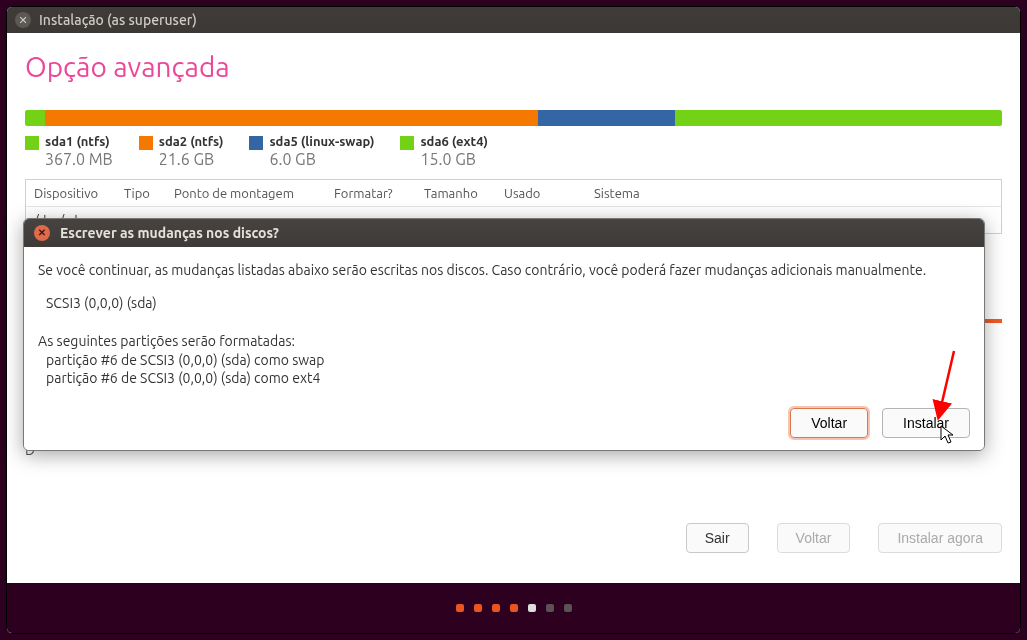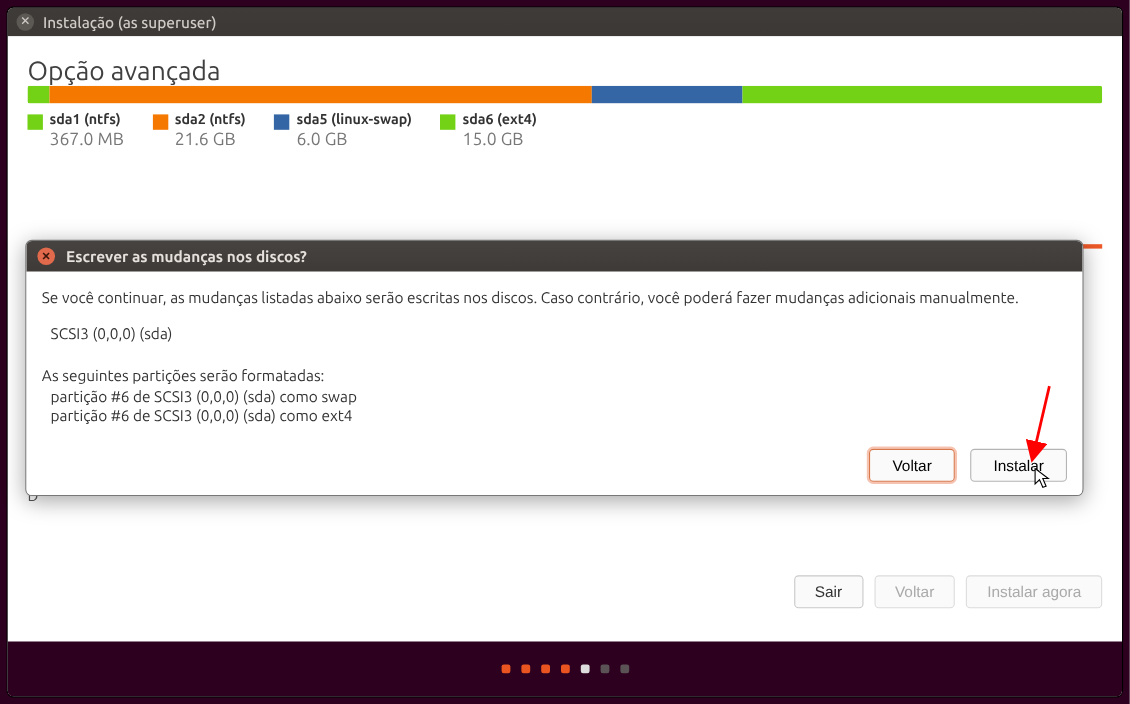--- a/index.html
+++ b/index.html
@@ -31,23 +31,24 @@
     color: #d0cbc6; font-size: 11px; line-height: 1;
   }
 
   .content {
     flex: 1;
     background: #fff;
     padding: 18px 18px 0 18px;
     position: relative;
   }
   .page-title {
-    font-size: 24px;
+    font-size: 28px;
     font-weight: 400;
-    color: #404040;
+    color: #ec4899;
+    margin-bottom: 28px;
   }
 
   .usage-bar {
     display: flex;
     height: 16px;
     width: 100%;
     border-radius: 2px;
     overflow: hidden;
   }
   .usage-bar .seg { height: 100%; }
@@ -98,21 +99,21 @@
     height: 4px;
     background: #ef5a29;
     width: 100%;
   }
 
   .footer-buttons {
     position: absolute;
     right: 18px;
     top: 490px;
     display: flex;
-    gap: 10px;
+    gap: 28px;
     margin-left: 24px;
   }
   .btn {
     padding: 6px 18px;
     background: #fafafa;
     border: 1px solid #c9c9c9;
     border-radius: 4px;
     font-size: 14px;
     color: #333;
     cursor: pointer;
@@ -245,20 +246,32 @@
       </div>
       <div class="legend-item">
         <div class="swatch sw-green"></div>
         <div class="lbl">
           <div class="name">sda6 (ext4)</div>
           <div class="size">15.0 GB</div>
         </div>
       </div>
     </div>
 
+    <div class="part-table">
+      <div class="hdr">
+        <div class="col-dev">Dispositivo</div>
+        <div class="col-tipo">Tipo</div>
+        <div class="col-ponto">Ponto de montagem</div>
+        <div class="col-fmt">Formatar?</div>
+        <div class="col-tam">Tamanho</div>
+        <div class="col-usado">Usado</div>
+        <div class="col-sis">Sistema</div>
+      </div>
+      <div class="row">/dev/sda</div>
+    </div>
 
     <div class="sep-bar"></div>
 
     <div class="bg-drive-label">D</div>
 
     <div class="footer-buttons">
       <button class="btn">Sair</button>
       <button class="btn disabled">Voltar</button>
       <button class="btn disabled">Instalar agora</button>
     </div>

